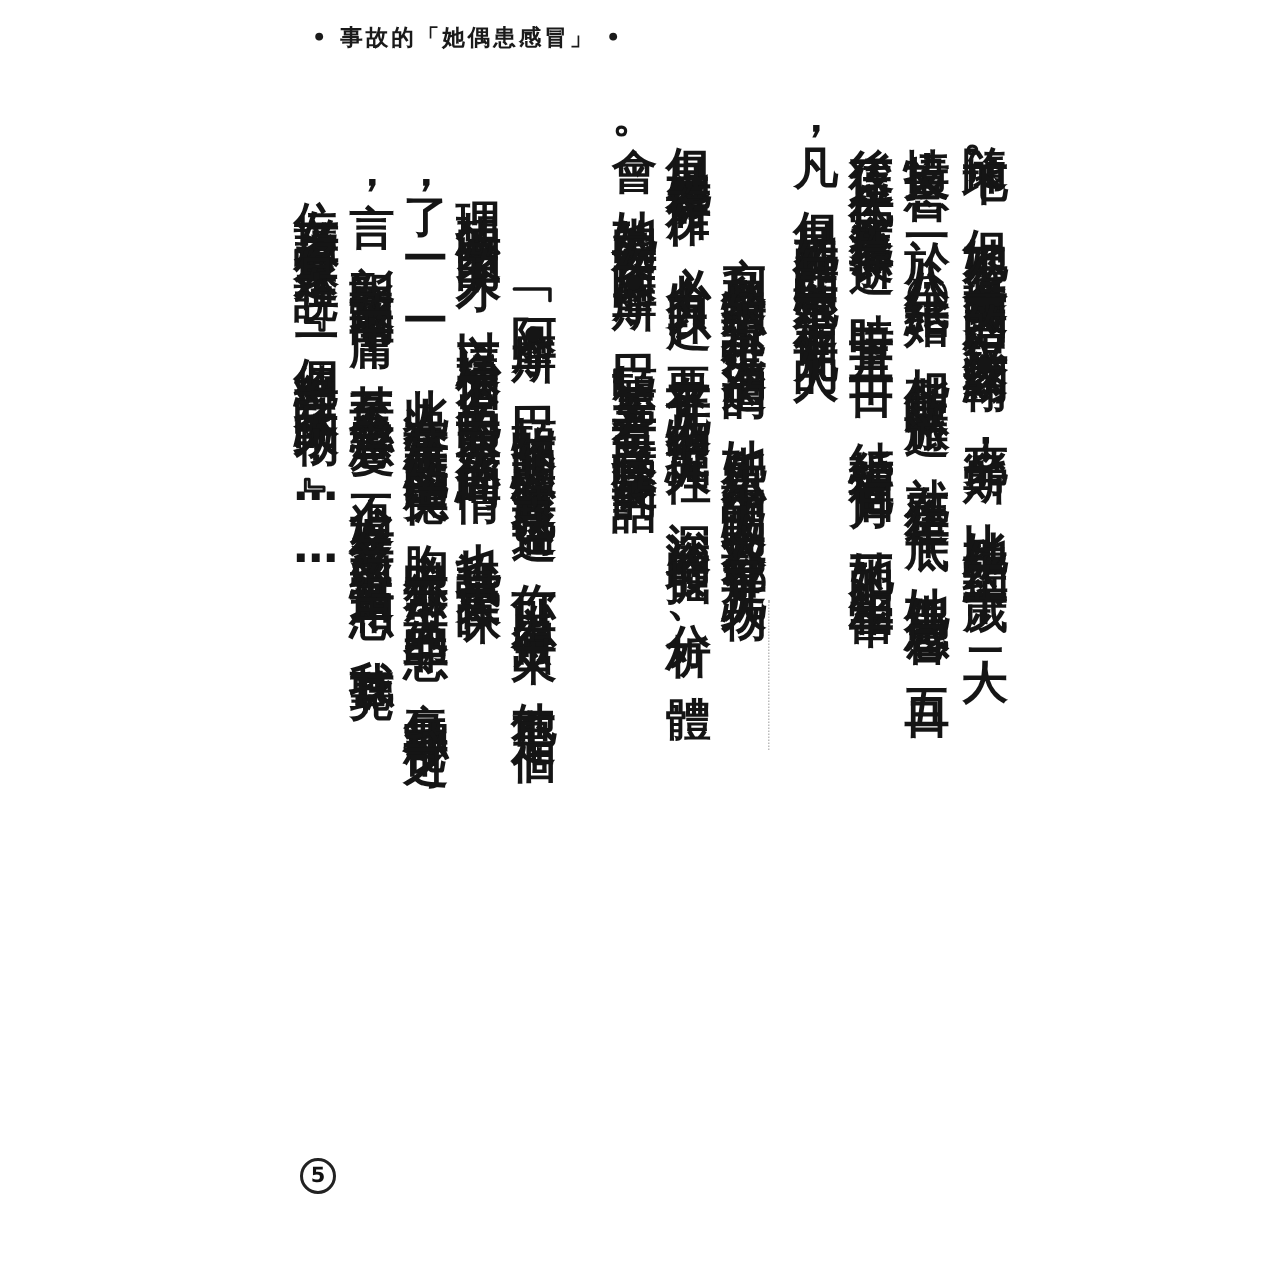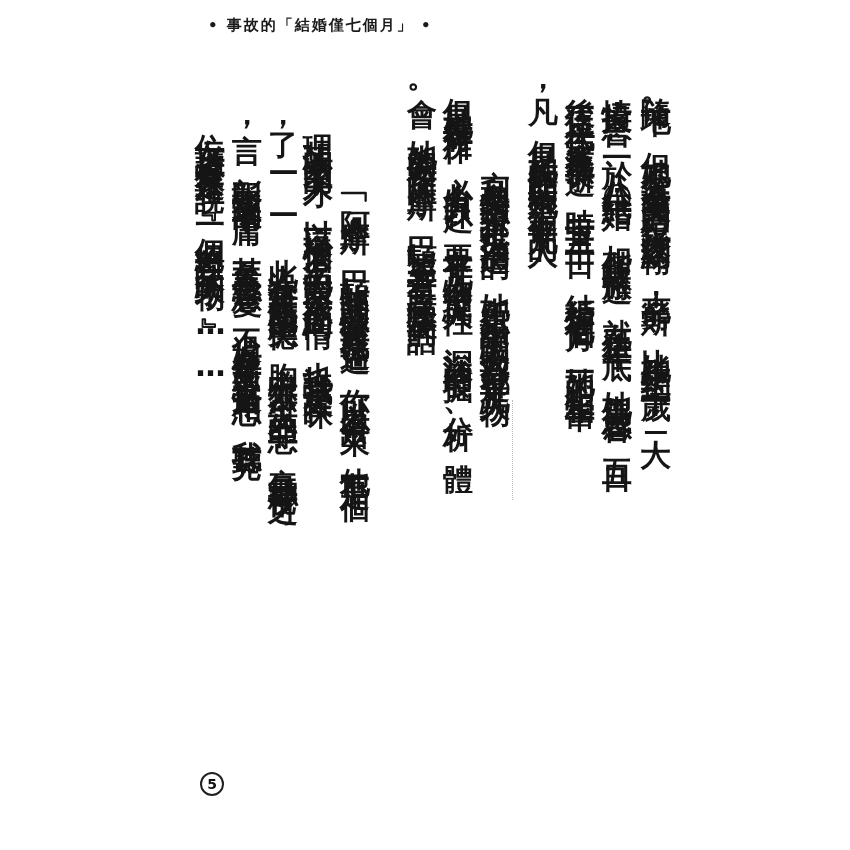--- a/index.html
+++ b/index.html
@@ -17,21 +17,21 @@
   .pagenum { position: absolute; left: 200px; top: 772px; width: 20px; height: 20px;
              border: 2px solid #222; border-radius: 50%; font-size: 14px; font-weight: bold;
              text-align: center; line-height: 20px;
              font-family: "DejaVu Sans", "Liberation Sans", sans-serif; }
   .dots { position: absolute; left: 512px; top: 400px; width: 2px; height: 100px;
           border-left: 1px dotted #bbb; }
 </style>
 </head>
 <body>
 
-<div class="header">• 事故的「結婚僅七個月」 •</div>
+<div class="header">• 事故的「她偶患感冒」 •</div>
 
 <div class="col" style="left:638px;">隨地下。但她不久邂逅美國的一位銀行家約翰•克勞斯，比她年輕約二十歲，二人</div>
 <div class="col" style="left:599px;">情投意合，於一八八〇年結婚，相偕赴歐旅遊。就在這年年底，她偶患感冒，五日</div>
 <div class="col" style="left:562px;">後這位一代作家竟溘然長逝，時十二月二十二日，結婚僅七個月。她的一生相當平</div>
 <div class="col" style="left:525px;">凡，但是她的作品顯示她不是一個平凡的人。</div>
 
 <div class="col indent" style="left:477px;">哀利奧特的小說不是供人消遣的。她所寫小說中的人物大部分都是平凡人物，</div>
 <div class="col" style="left:440px;">但是她每有所作，必全力以赴，要在平凡人物中發掘人性，深深的發掘、分析、體</div>
 <div class="col" style="left:404px;">會。她的處女作「阿摩斯•巴頓」第五章有一段意味深長的話：</div>
 

